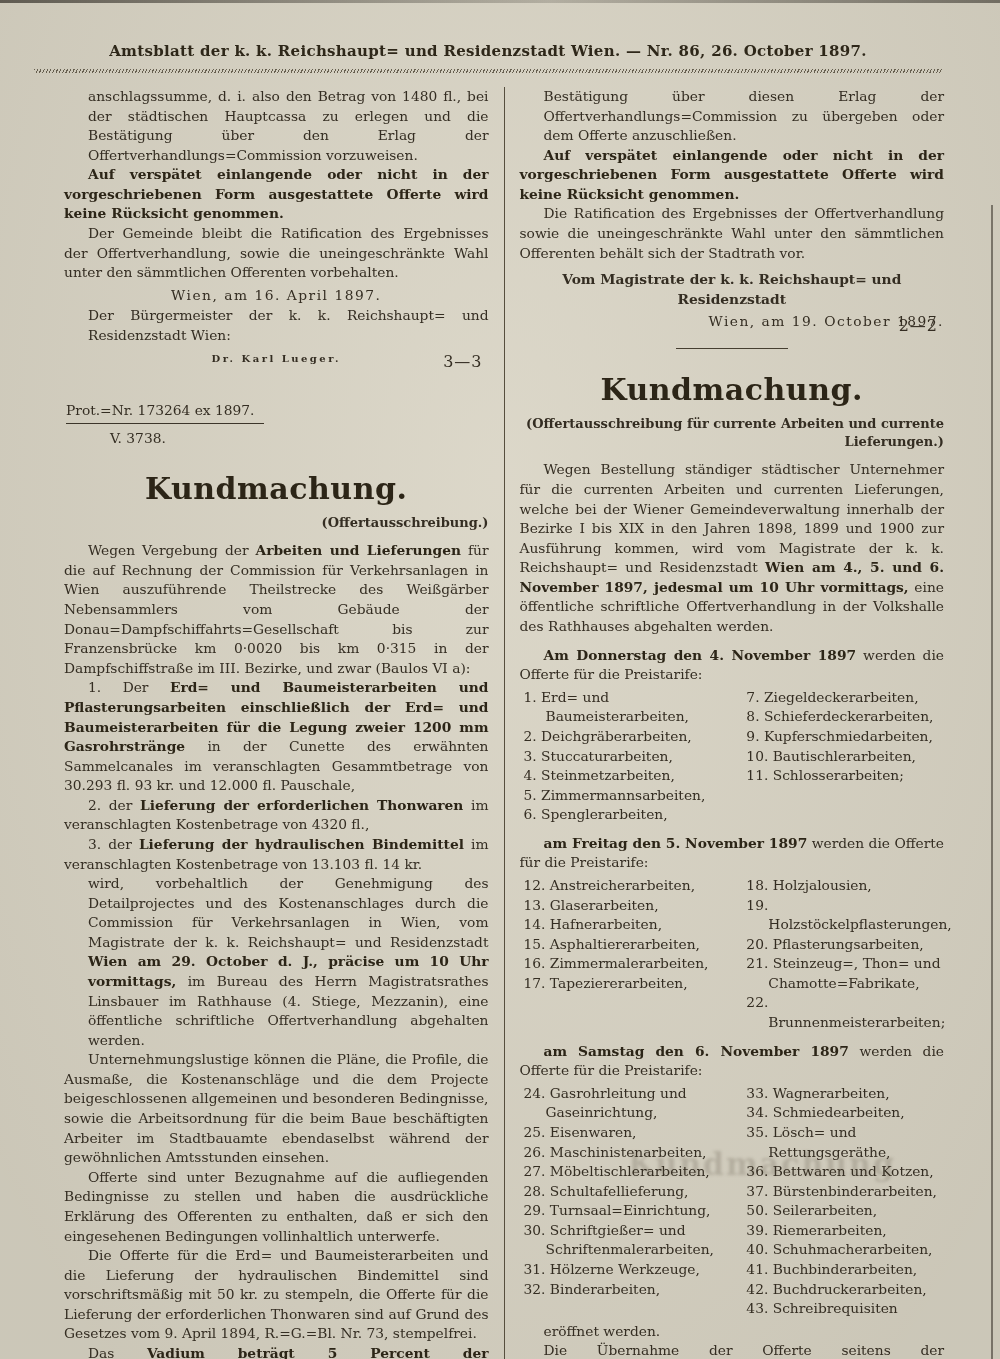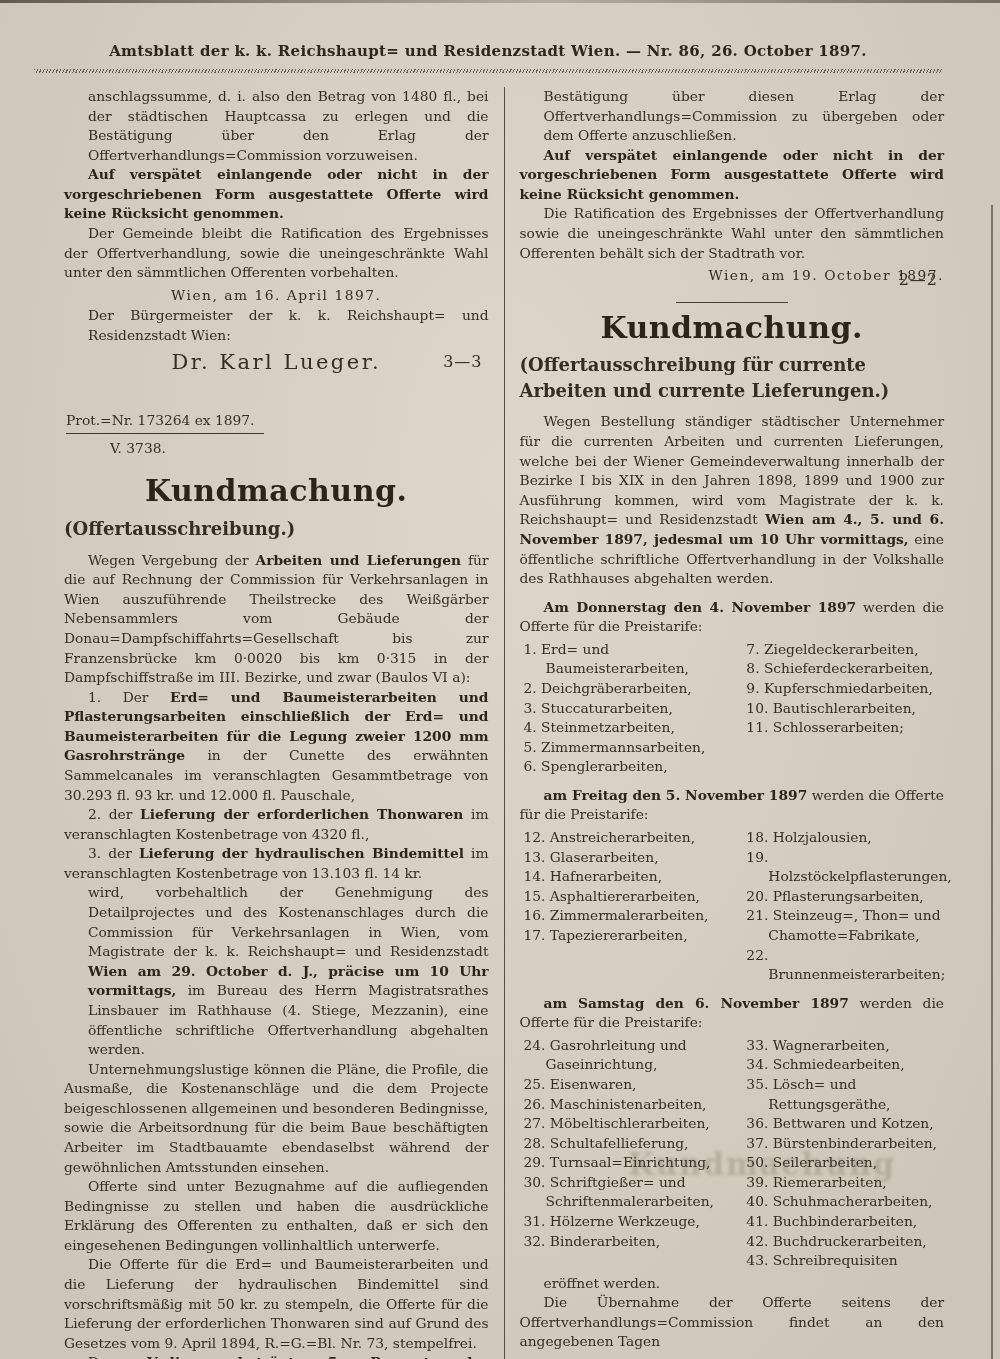--- a/index.html
+++ b/index.html
@@ -28,29 +28,29 @@
   .col-left{padding-right:15px;}
   .col-right{padding-left:15px;}
   .divider{width:1px;background:#564e3e;}
 
   .p{margin:0;text-align:justify;text-indent:24px;}
   .noindent{text-indent:0;margin-left:24px;}
   .b{font-weight:700;color:#2c2517;}
 
   .dateline{text-align:center;letter-spacing:1.5px;margin:3px 0 1px;}
   .sigrow{position:relative;text-align:center;margin-top:2px;}
-  .sig-name{font-weight:400;font-size:21px;letter-spacing:2.5px;}
+  .sig-name{font-weight:700;font-size:10px;letter-spacing:2.5px;}
   .mark{position:absolute;right:6px;top:3px;font-size:16px;letter-spacing:1px;}
 
   .prot-block{margin:34px 0 12px 2px;}
   .prot-nr{display:inline-block;border-bottom:1.5px solid #3c352a;padding:0 10px 2px 0;}
   .akt-nr{margin:5px 0 0 44px;}
 
-  .kundmachung{font-size:30px;font-weight:700;text-align:center;margin:4px 0 3px;letter-spacing:.5px;color:#2c2517;}
-  .subheading{text-align:left;font-weight:700;font-size:18px;margin:0 0 9px;}
+  .kundmachung{font-size:30px;font-weight:700;text-align:center;margin:20px 0 3px;letter-spacing:.5px;color:#2c2517;}
+  .subheading{text-align:right;font-weight:700;font-size:13px;margin:0 0 9px;}
 
   .center-bold{text-align:center;font-weight:700;margin-top:7px;}
   .dateline-row{position:relative;text-align:right;letter-spacing:1.5px;margin-top:3px;}
   .section-rule{width:112px;border-top:1.5px solid #463f31;margin:16px auto 0;}
 
   .day-intro{margin-top:9px;}
   .tariff-list{display:flex;margin:3px 0 3px 4px;}
   .tariff-col-left{width:53%;padding-right:6px;box-sizing:border-box;}
   .tariff-col-right{width:47%;box-sizing:border-box;}
   .tariff-item{padding-left:22px;text-indent:-22px;text-align:left;}
@@ -107,20 +107,21 @@
       <p class="p">Die Offerte für die Erd= und Baumeisterarbeiten und die Lieferung der hydraulischen Bindemittel sind vorschriftsmäßig mit 50 kr. zu stempeln, die Offerte für die Lieferung der erforderlichen Thonwaren sind auf Grund des Gesetzes vom 9. April 1894, R.=G.=Bl. Nr. 73, stempelfrei.</p>
       <p class="p"><span>Das </span><span class="b">Vadium beträgt 5 Percent der Kostenanschlagssumme,</span><span> auf welche sich das Offert bezieht; dasselbe ist vor Einbringung des Offertes bei der städtischen Hauptcassa zu erlegen und ist die</span></p>
     </section>
 
     <div class="divider"></div>
 
     <section class="col col-right">
       <p class="p noindent">Bestätigung über diesen Erlag der Offertverhandlungs=Commission zu übergeben oder dem Offerte anzuschließen.</p>
       <p class="p b">Auf verspätet einlangende oder nicht in der vorgeschriebenen Form ausgestattete Offerte wird keine Rücksicht genommen.</p>
       <p class="p">Die Ratification des Ergebnisses der Offertverhandlung sowie die uneingeschränkte Wahl unter den sämmtlichen Offerenten behält sich der Stadtrath vor.</p>
+      <div class="center-bold">Vom Magistrate der k. k. Reichshaupt= und Residenzstadt</div>
       <div class="dateline-row">
         <span>Wien, am 19. October 1897.</span>
         <span class="mark">2—2</span>
       </div>
 
       <div class="section-rule"></div>
       <h1 class="kundmachung">Kundmachung.</h1>
       <div class="subheading">(Offertausschreibung für currente Arbeiten und currente Lieferungen.)</div>
 
       <p class="p"><span>Wegen Bestellung ständiger städtischer Unternehmer für die currenten Arbeiten und currenten Lieferungen, welche bei der Wiener Gemeindeverwaltung innerhalb der Bezirke I bis XIX in den Jahren 1898, 1899 und 1900 zur Ausführung kommen, wird vom Magistrate der k. k. Reichshaupt= und Residenzstadt </span><span class="b">Wien am 4., 5. und 6. November 1897, jedesmal um 10 Uhr vormittags,</span><span> eine öffentliche schriftliche Offertverhandlung in der Volkshalle des Rathhauses abgehalten werden.</span></p>

